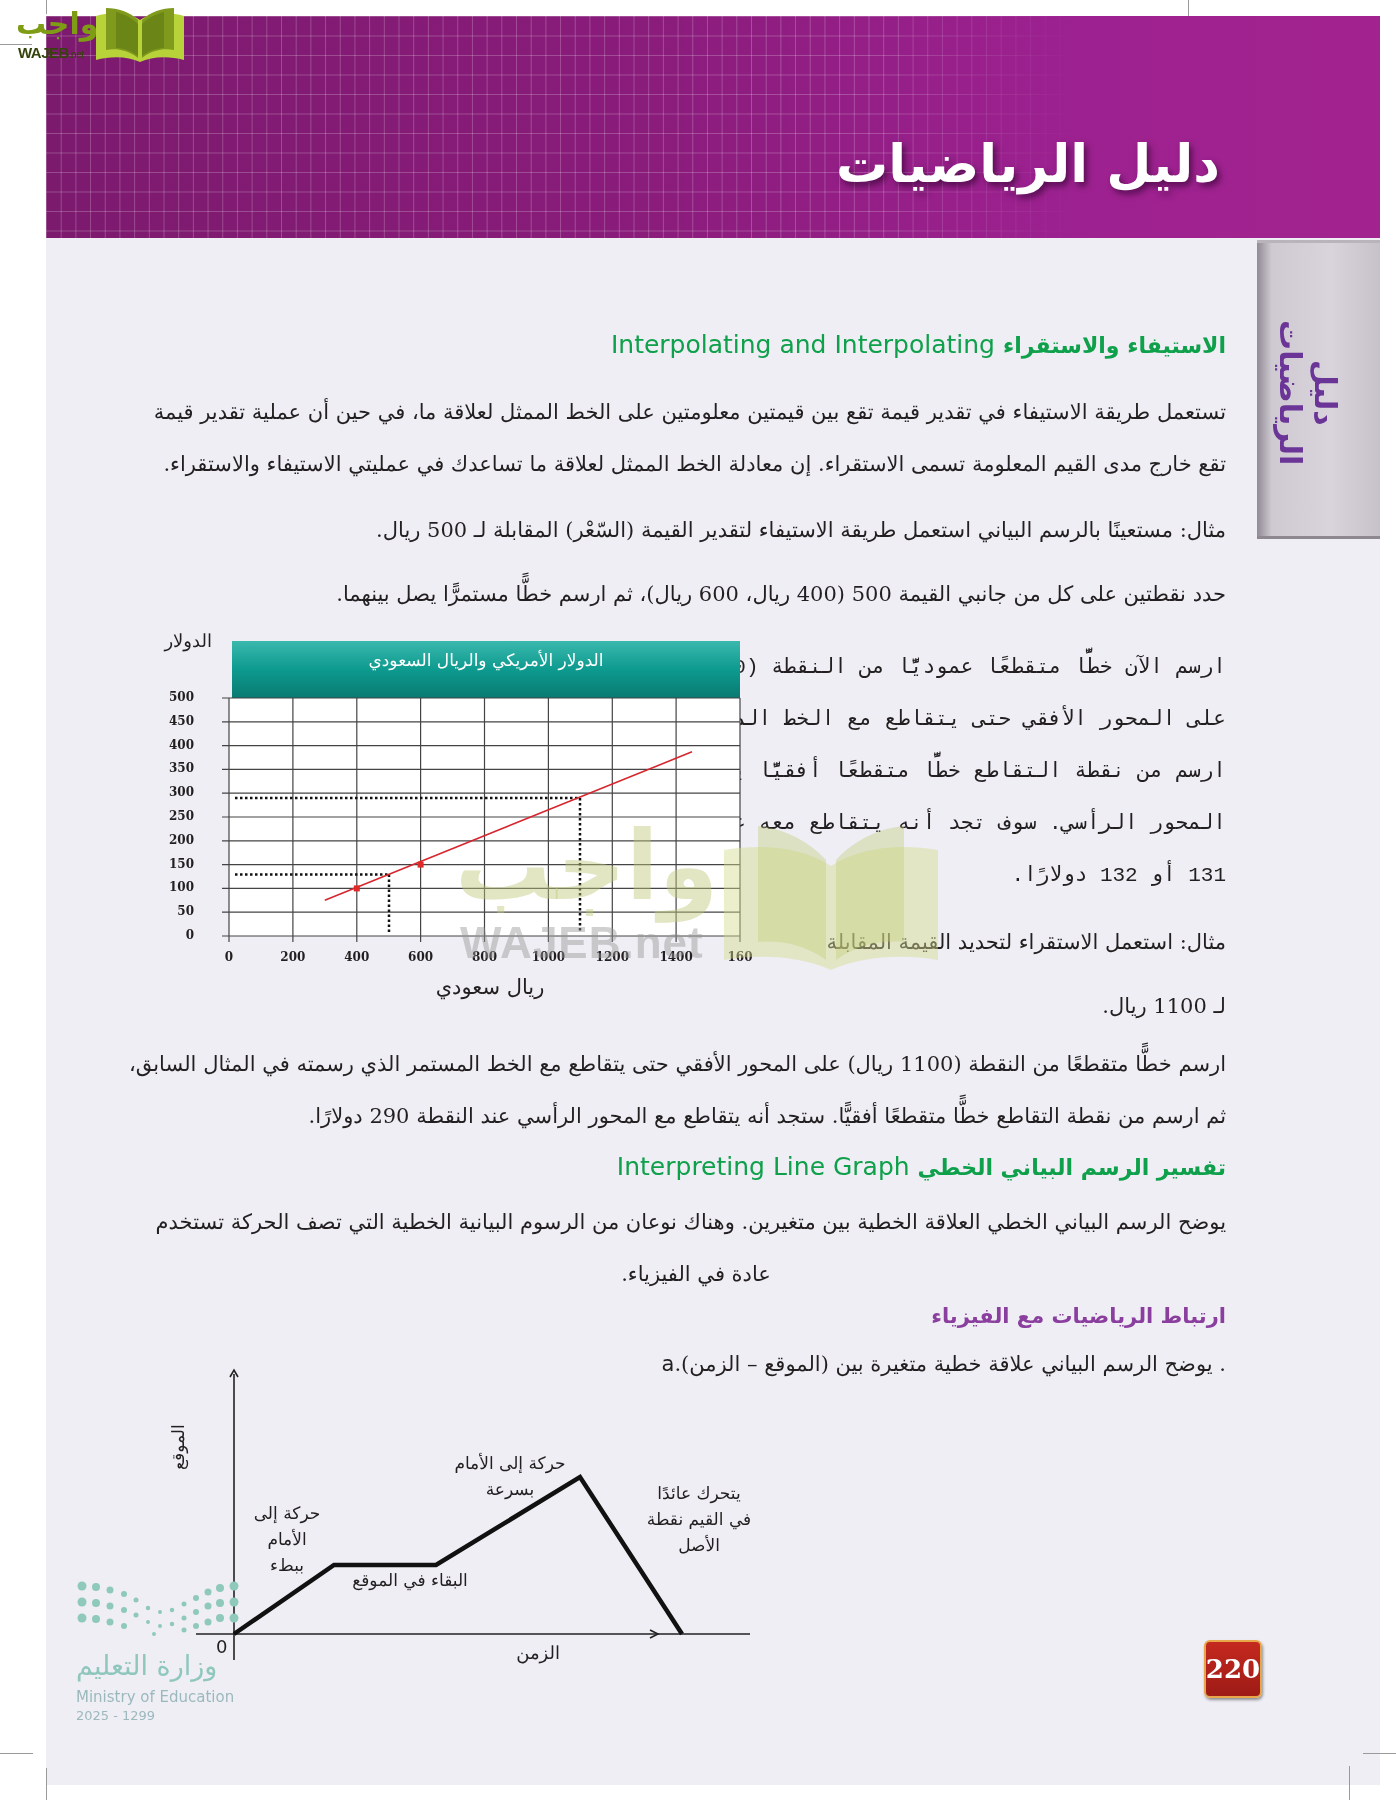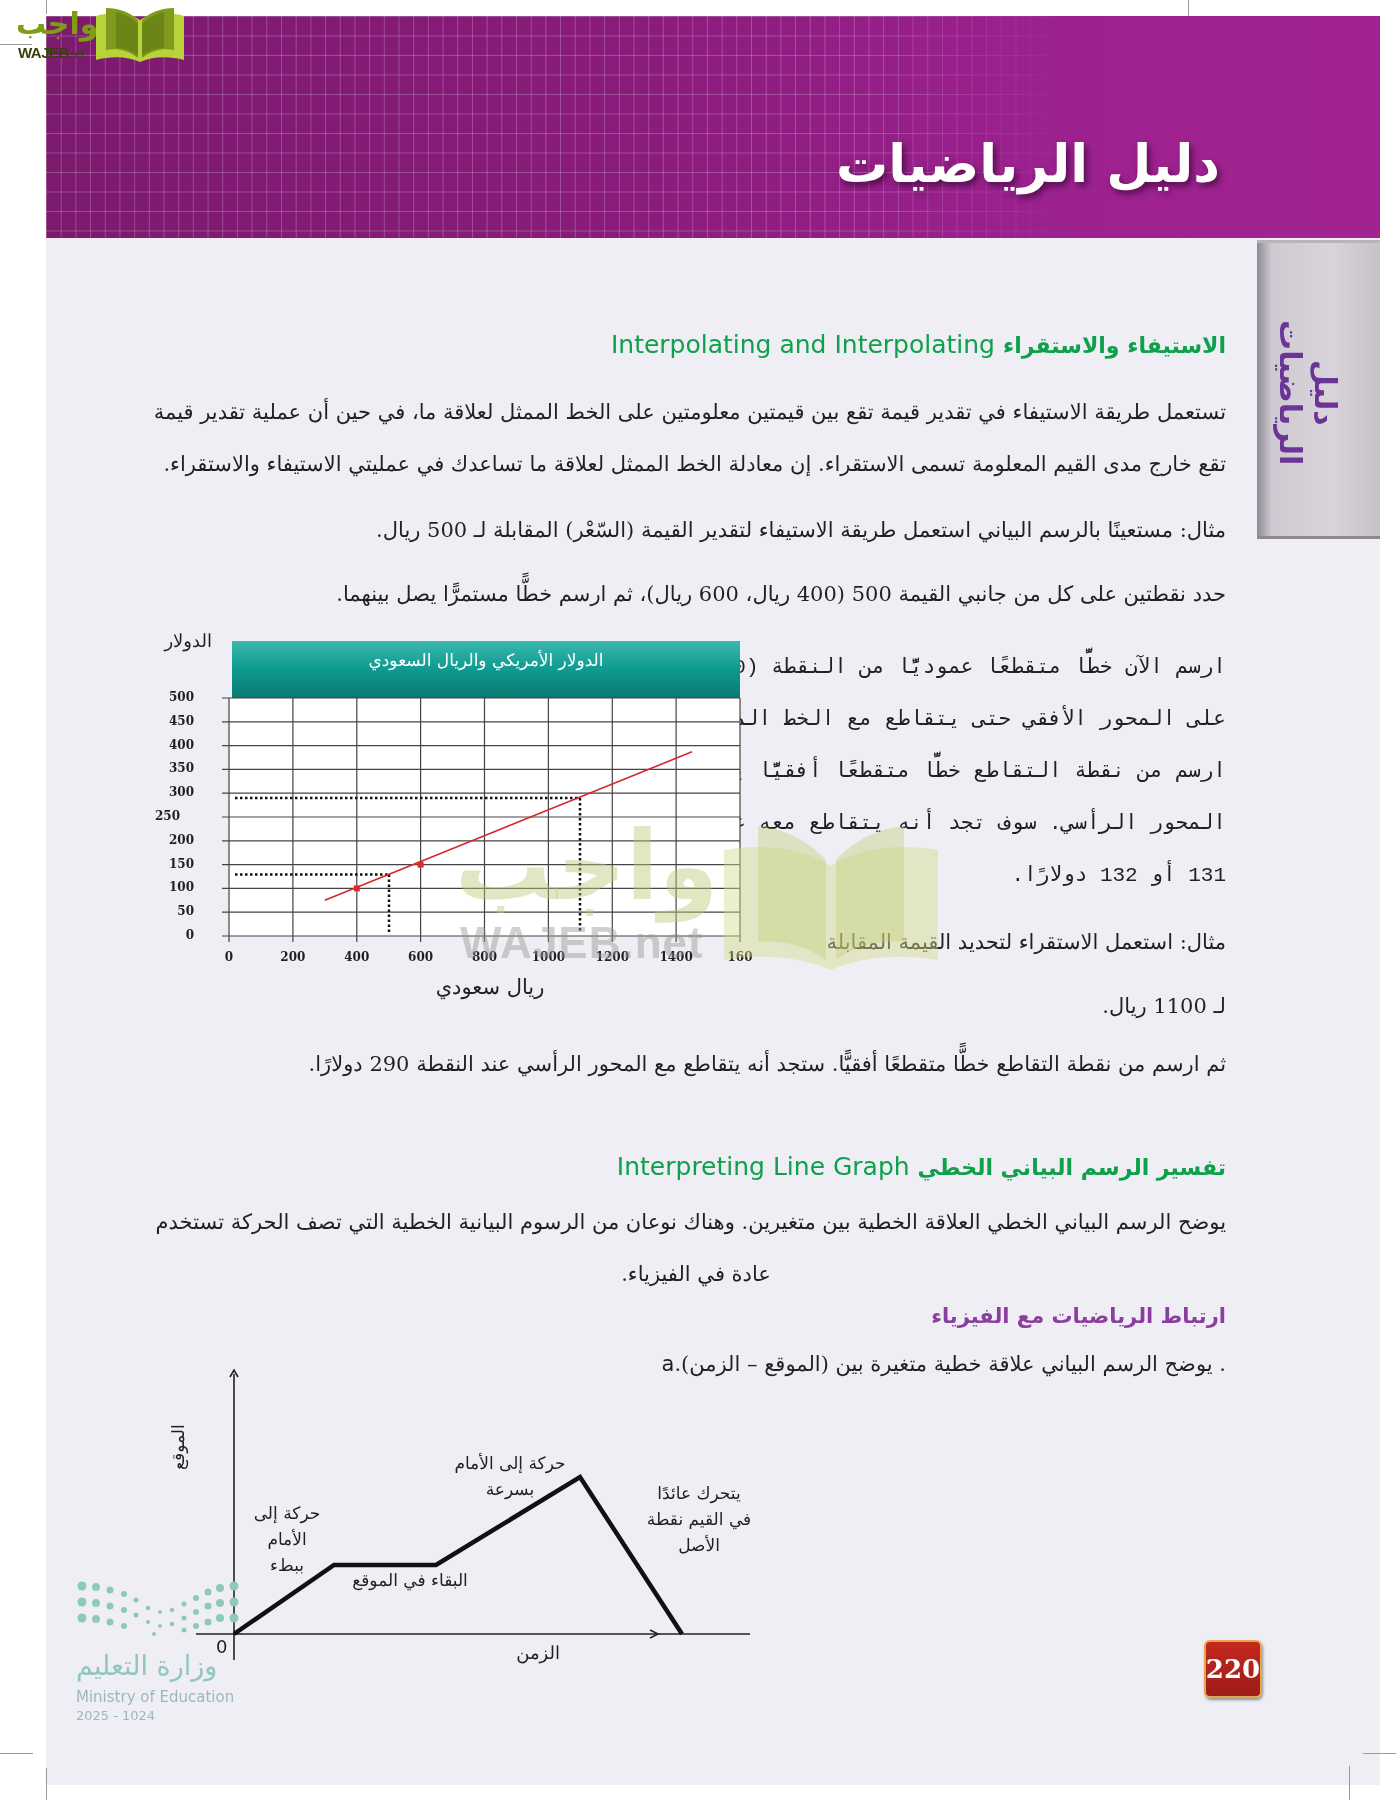--- a/index.html
+++ b/index.html
@@ -125,20 +125,21 @@
   <div style="white-space:nowrap;">المحور الرأسي. سوف تجد أنه يتقاطع معه عند القيمة</div>
   <div style="white-space:nowrap;">131 أو 132 دولارًا.</div>
 </div>
 
 <div class="abs para rtl" style="right:170px;top:910px;width:480px;line-height:64px;">
   <div style="white-space:nowrap;">مثال: استعمل الاستقراء لتحديد القيمة المقابلة</div>
   <div style="white-space:nowrap;">لـ 1100 ريال.</div>
 </div>
 
 <div class="abs para rtl" style="right:170px;top:1038px;width:1060px;">
+  <div style="white-space:nowrap;">ارسم خطًّا متقطعًا من النقطة (1100 ريال) على المحور الأفقي حتى يتقاطع مع الخط المستمر الذي رسمته في المثال السابق،</div>
   <div style="white-space:nowrap;">ثم ارسم من نقطة التقاطع خطًّا متقطعًا أفقيًّا. ستجد أنه يتقاطع مع المحور الرأسي عند النقطة 290 دولارًا.</div>
 </div>
 
 <div class="chart-area">
   <svg width="600" height="390" viewBox="0 0 600 390">
     <defs>
       <linearGradient id="tealbar" x1="0" y1="0" x2="0" y2="1">
         <stop offset="0" stop-color="#3bb8ad"></stop>
         <stop offset="0.5" stop-color="#0d9a8f"></stop>
         <stop offset="1" stop-color="#0a7a71"></stop>
@@ -191,21 +192,21 @@
   <div class="abs" style="left:82px;top:20px;width:508px;text-align:center;color:#fff;font-size:17px;direction:rtl;">الدولار الأمريكي والريال السعودي</div>
   
   <div class="abs" style="left:-8px;top:0;width:70px;text-align:right;font-size:18px;direction:rtl;">الدولار</div>
   
   <div class="abs" style="left:0;top:60px;width:44px;font-family:'DejaVu Serif',serif;font-weight:bold;font-size:12px;text-align:right;">
     <div style="position:absolute;right:0;top:0;">500</div>
     <div style="position:absolute;right:0;top:23.8px;">450</div>
     <div style="position:absolute;right:0;top:47.6px;">400</div>
     <div style="position:absolute;right:0;top:71.4px;">350</div>
     <div style="position:absolute;right:0;top:95.2px;">300</div>
-    <div style="position:absolute;right:14px;top:119px;">250</div>
+    <div style="position:absolute;right:0;top:119px;">250</div>
     <div style="position:absolute;right:0;top:142.8px;">200</div>
     <div style="position:absolute;right:0;top:166.6px;">150</div>
     <div style="position:absolute;right:0;top:190.4px;">100</div>
     <div style="position:absolute;right:0;top:214.2px;">50</div>
     <div style="position:absolute;right:0;top:238px;">0</div>
   </div>
   
   <div class="abs" style="left:0;top:320px;width:600px;height:20px;font-family:'DejaVu Serif',serif;font-weight:bold;font-size:12px;">
     <div style="position:absolute;left:64px;width:30px;text-align:center;">0</div>
     <div style="position:absolute;left:122.9px;width:40px;text-align:center;">200</div>
@@ -314,16 +315,16 @@
         <circle cx="160" cy="24" r="4.5"></circle>
       <circle cx="110" cy="52" r="2.5"></circle>
         <circle cx="122" cy="48" r="3"></circle>
         <circle cx="134" cy="44" r="3.5"></circle>
         <circle cx="146" cy="40" r="4"></circle>
         <circle cx="160" cy="40" r="4.5"></circle>
     </g>
   </svg>
   <div class="moe-ar">وزارة التعليم</div>
   <div class="moe-en">Ministry of Education</div>
-  <div class="moe-year">2025 - 1024</div>
+  <div class="moe-year">2025 - 1299</div>
 </div>
 
 <div class="page-num">220</div>
 
 </body></html>

